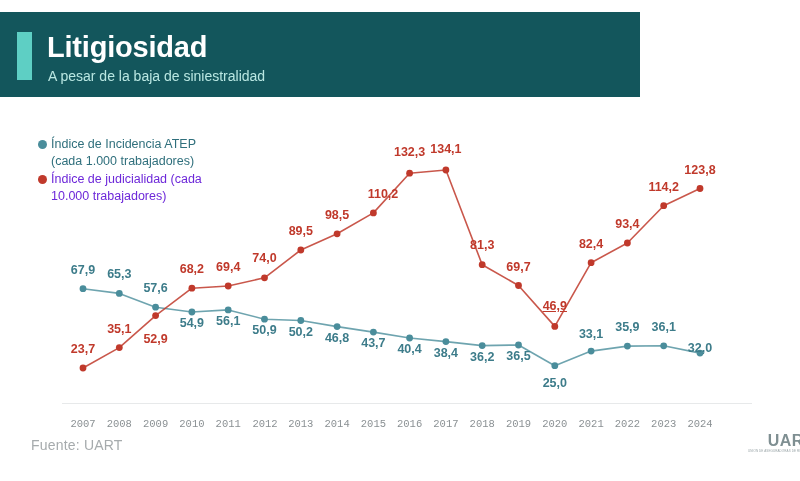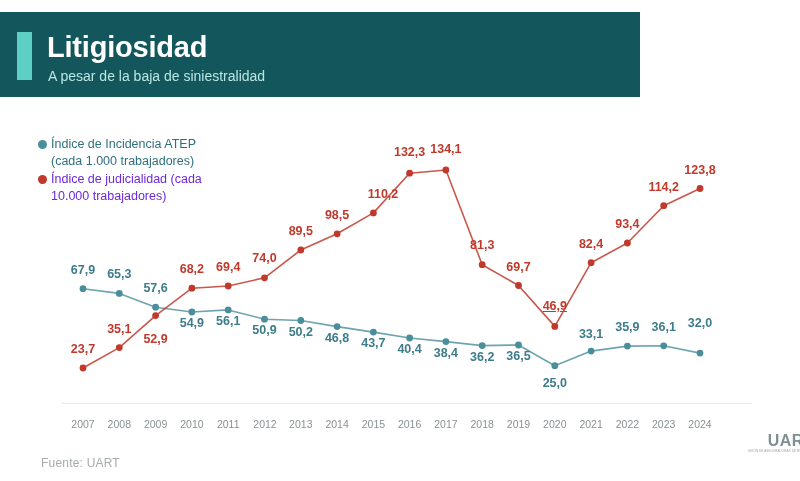--- a/index.html
+++ b/index.html
@@ -66,45 +66,44 @@
   }
   .plot svg{display:block;}
 
   .axis-line{
     position:absolute;left:62px;top:403px;width:690px;height:1px;
     background:#e7e9ea;
   }
 
   
   .xlabels{
-    position:absolute;left:0;top:418px;width:800px;height:16px;
+    position:absolute;left:0;top:418px;width:800px;height:16px;font-family:Liberation Mono, monospace;
   }
   .xlabel{
     position:absolute;top:0;
     font-size:10.5px;color:#8a9093;
     text-align:center;width:40px;margin-left:-20px;
     white-space:nowrap;
   }
 
   
   .dlabel{
     position:absolute;
     font-size:12.5px;font-weight:bold;
     white-space:nowrap;
     text-align:center;width:54px;margin-left:-27px;
   }
   .dlabel.teal{color:#3d7c8a;}
   .dlabel.red{color:#c0392b;}
 
   
   .source{
-    position:absolute;left:41px;top:437px;
-    font-size:12px;color:#a6abad;letter-spacing:0.2px;
-    white-space:nowrap;
-    margin-top:19px;
+    position:absolute;left:31px;top:437px;
+    font-size:14px;color:#a6abad;letter-spacing:0.2px;
+    white-space:nowrap;
   }
   .logo{
     position:absolute;left:748px;top:432px;
     text-align:center;
   }
   .logo-mark{
     font-size:16px;font-weight:bold;color:#7f8f92;letter-spacing:0.5px;
     line-height:17px;
   }
   .logo-sub{
@@ -226,21 +225,21 @@
     <div class="dlabel teal" style="left: 337.1px; top: 330.6px;">46,8</div>
     <div class="dlabel teal" style="left: 373.4px; top: 336.1px;">43,7</div>
     <div class="dlabel teal" style="left: 409.6px; top: 342px;">40,4</div>
     <div class="dlabel teal" style="left: 445.9px; top: 345.6px;">38,4</div>
     <div class="dlabel teal" style="left: 482.2px; top: 349.6px;">36,2</div>
     <div class="dlabel teal" style="left: 518.5px; top: 349px;">36,5</div>
     <div class="dlabel teal" style="left: 554.8px; top: 375.7px;">25,0</div>
     <div class="dlabel teal" style="left: 591.1px; top: 327.1px;">33,1</div>
     <div class="dlabel teal" style="left: 627.4px; top: 320.1px;">35,9</div>
     <div class="dlabel teal" style="left: 663.7px; top: 319.8px;">36,1</div>
-    <div class="dlabel teal" style="left: 700px; top: 316px;">32,0</div>
+    <div class="dlabel teal" style="left: 700px; top: 341px;">32,0</div>
     <div class="dlabel red" style="left: 83px; top: 342px;">23,7</div>
     <div class="dlabel red" style="left: 119.3px; top: 321.6px;">35,1</div>
     <div class="dlabel red" style="left: 155.6px; top: 332px;">52,9</div>
     <div class="dlabel red" style="left: 191.9px; top: 262.2px;">68,2</div>
     <div class="dlabel red" style="left: 228.2px; top: 260px;">69,4</div>
     <div class="dlabel red" style="left: 264.5px; top: 250.8px;">74,0</div>
     <div class="dlabel red" style="left: 300.8px; top: 224px;">89,5</div>
     <div class="dlabel red" style="left: 337.1px; top: 207.8px;">98,5</div>
     <div class="dlabel red" style="left: 383px; top: 186.9px;">110,2</div>
     <div class="dlabel red" style="left: 409.6px; top: 145.2px;">132,3</div>

